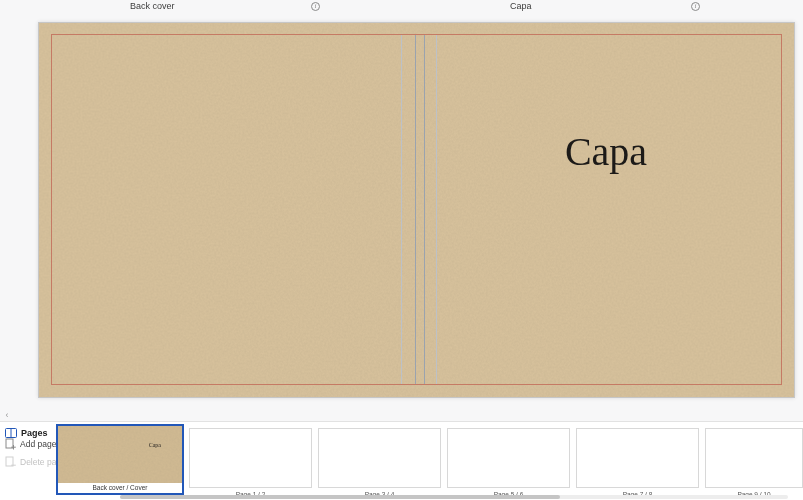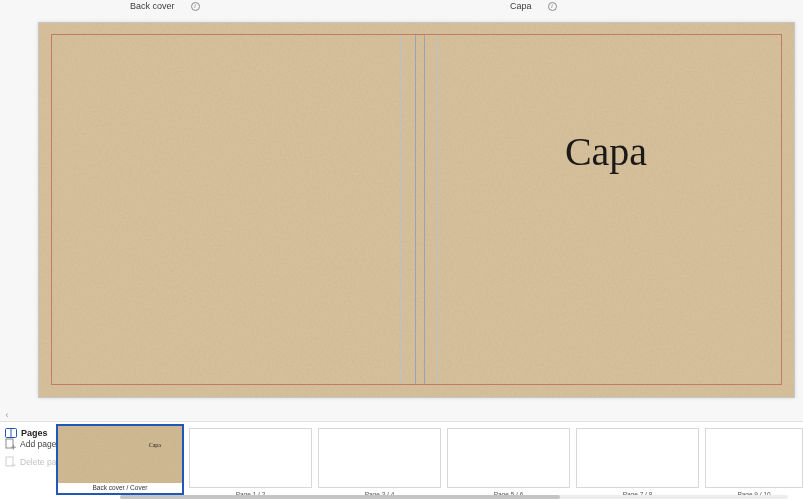--- a/index.html
+++ b/index.html
@@ -4,21 +4,21 @@
 <style>
   * { margin: 0; padding: 0; box-sizing: border-box; }
   html, body { width: 803px; height: 500px; overflow: hidden; }
   body { font-family: "Liberation Sans", sans-serif; background: #f7f7f8; }
   .app { position: relative; width: 803px; height: 500px; background: #f7f7f8; }
 
   
   .spread-label {
     position: absolute; top: 1px; height: 11px; line-height: 11px;
     font-size: 9px; color: #3c3c3c; display: flex; align-items: center; gap: 16px;
-    justify-content: flex-start;
+    justify-content: space-between;
   }
   .label-back { left: 130px; width: 190px; }
   .label-front { left: 510px; width: 190px; }
   .info-icon {
     display: inline-block; width: 9px; height: 9px; border: 1px solid #8a8a8a;
     border-radius: 50%; color: #8a8a8a; font-size: 7px; line-height: 7px;
     text-align: center; font-family: "Liberation Serif", serif; font-style: italic;
   }
 
   

